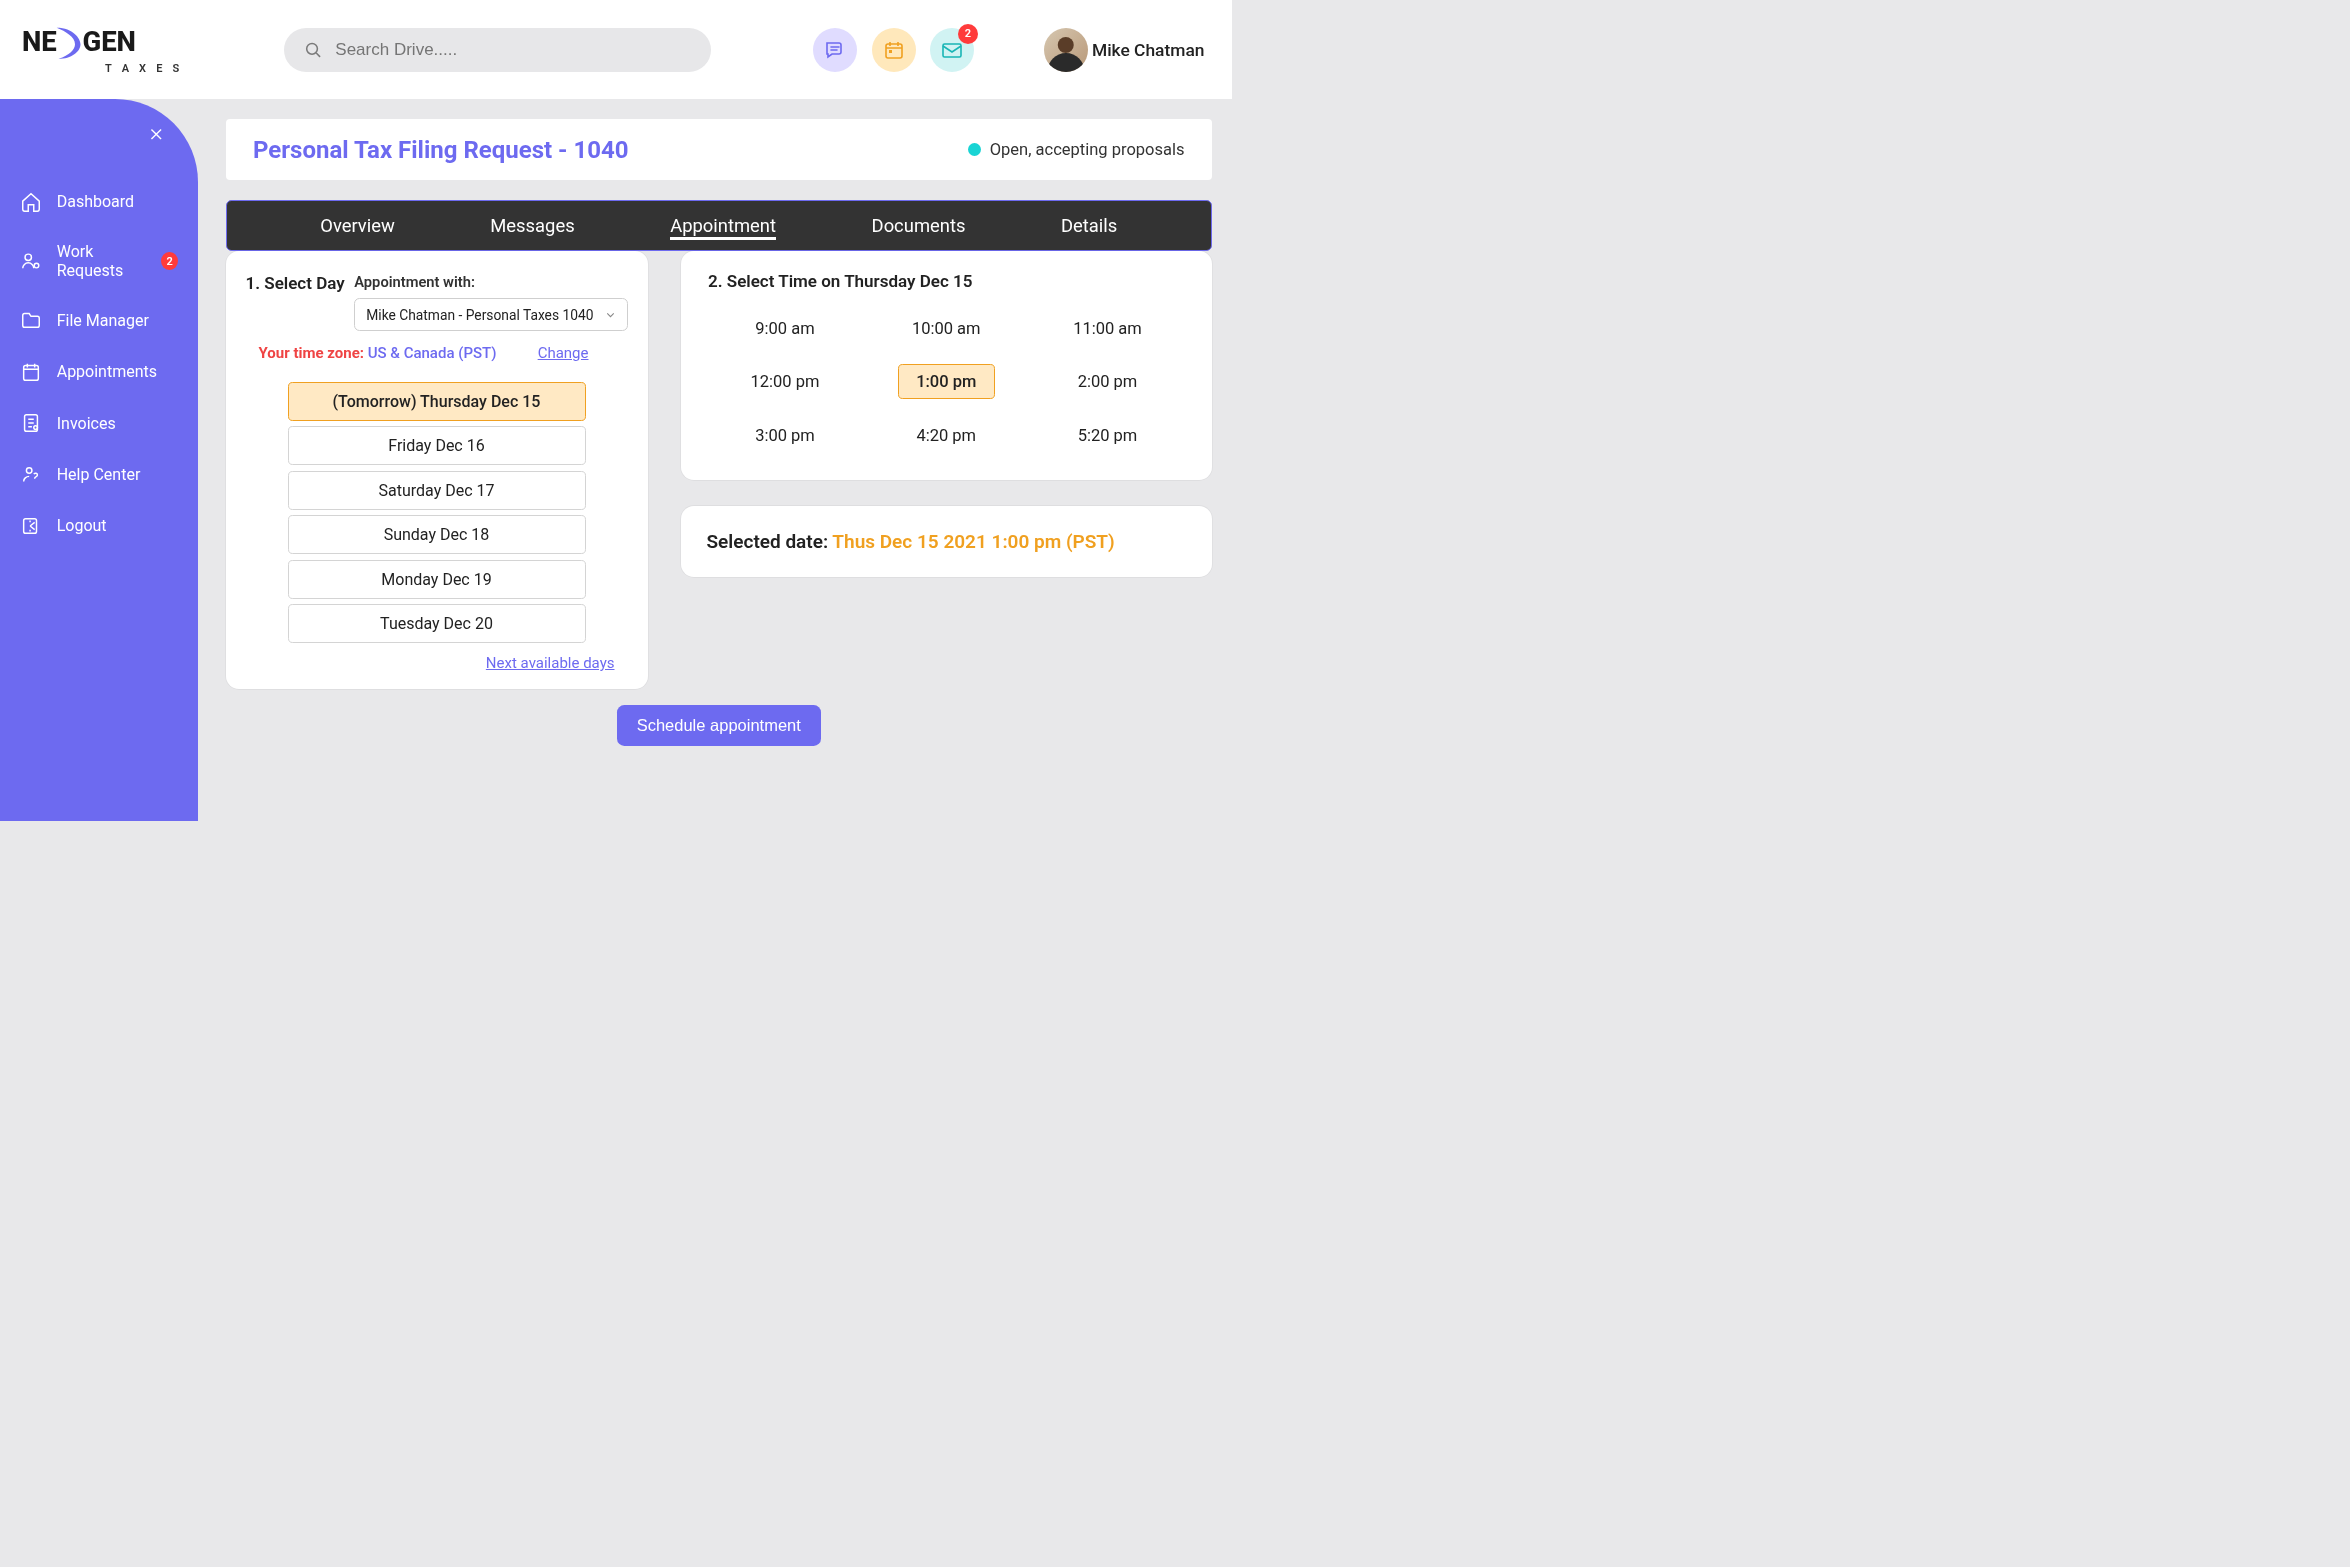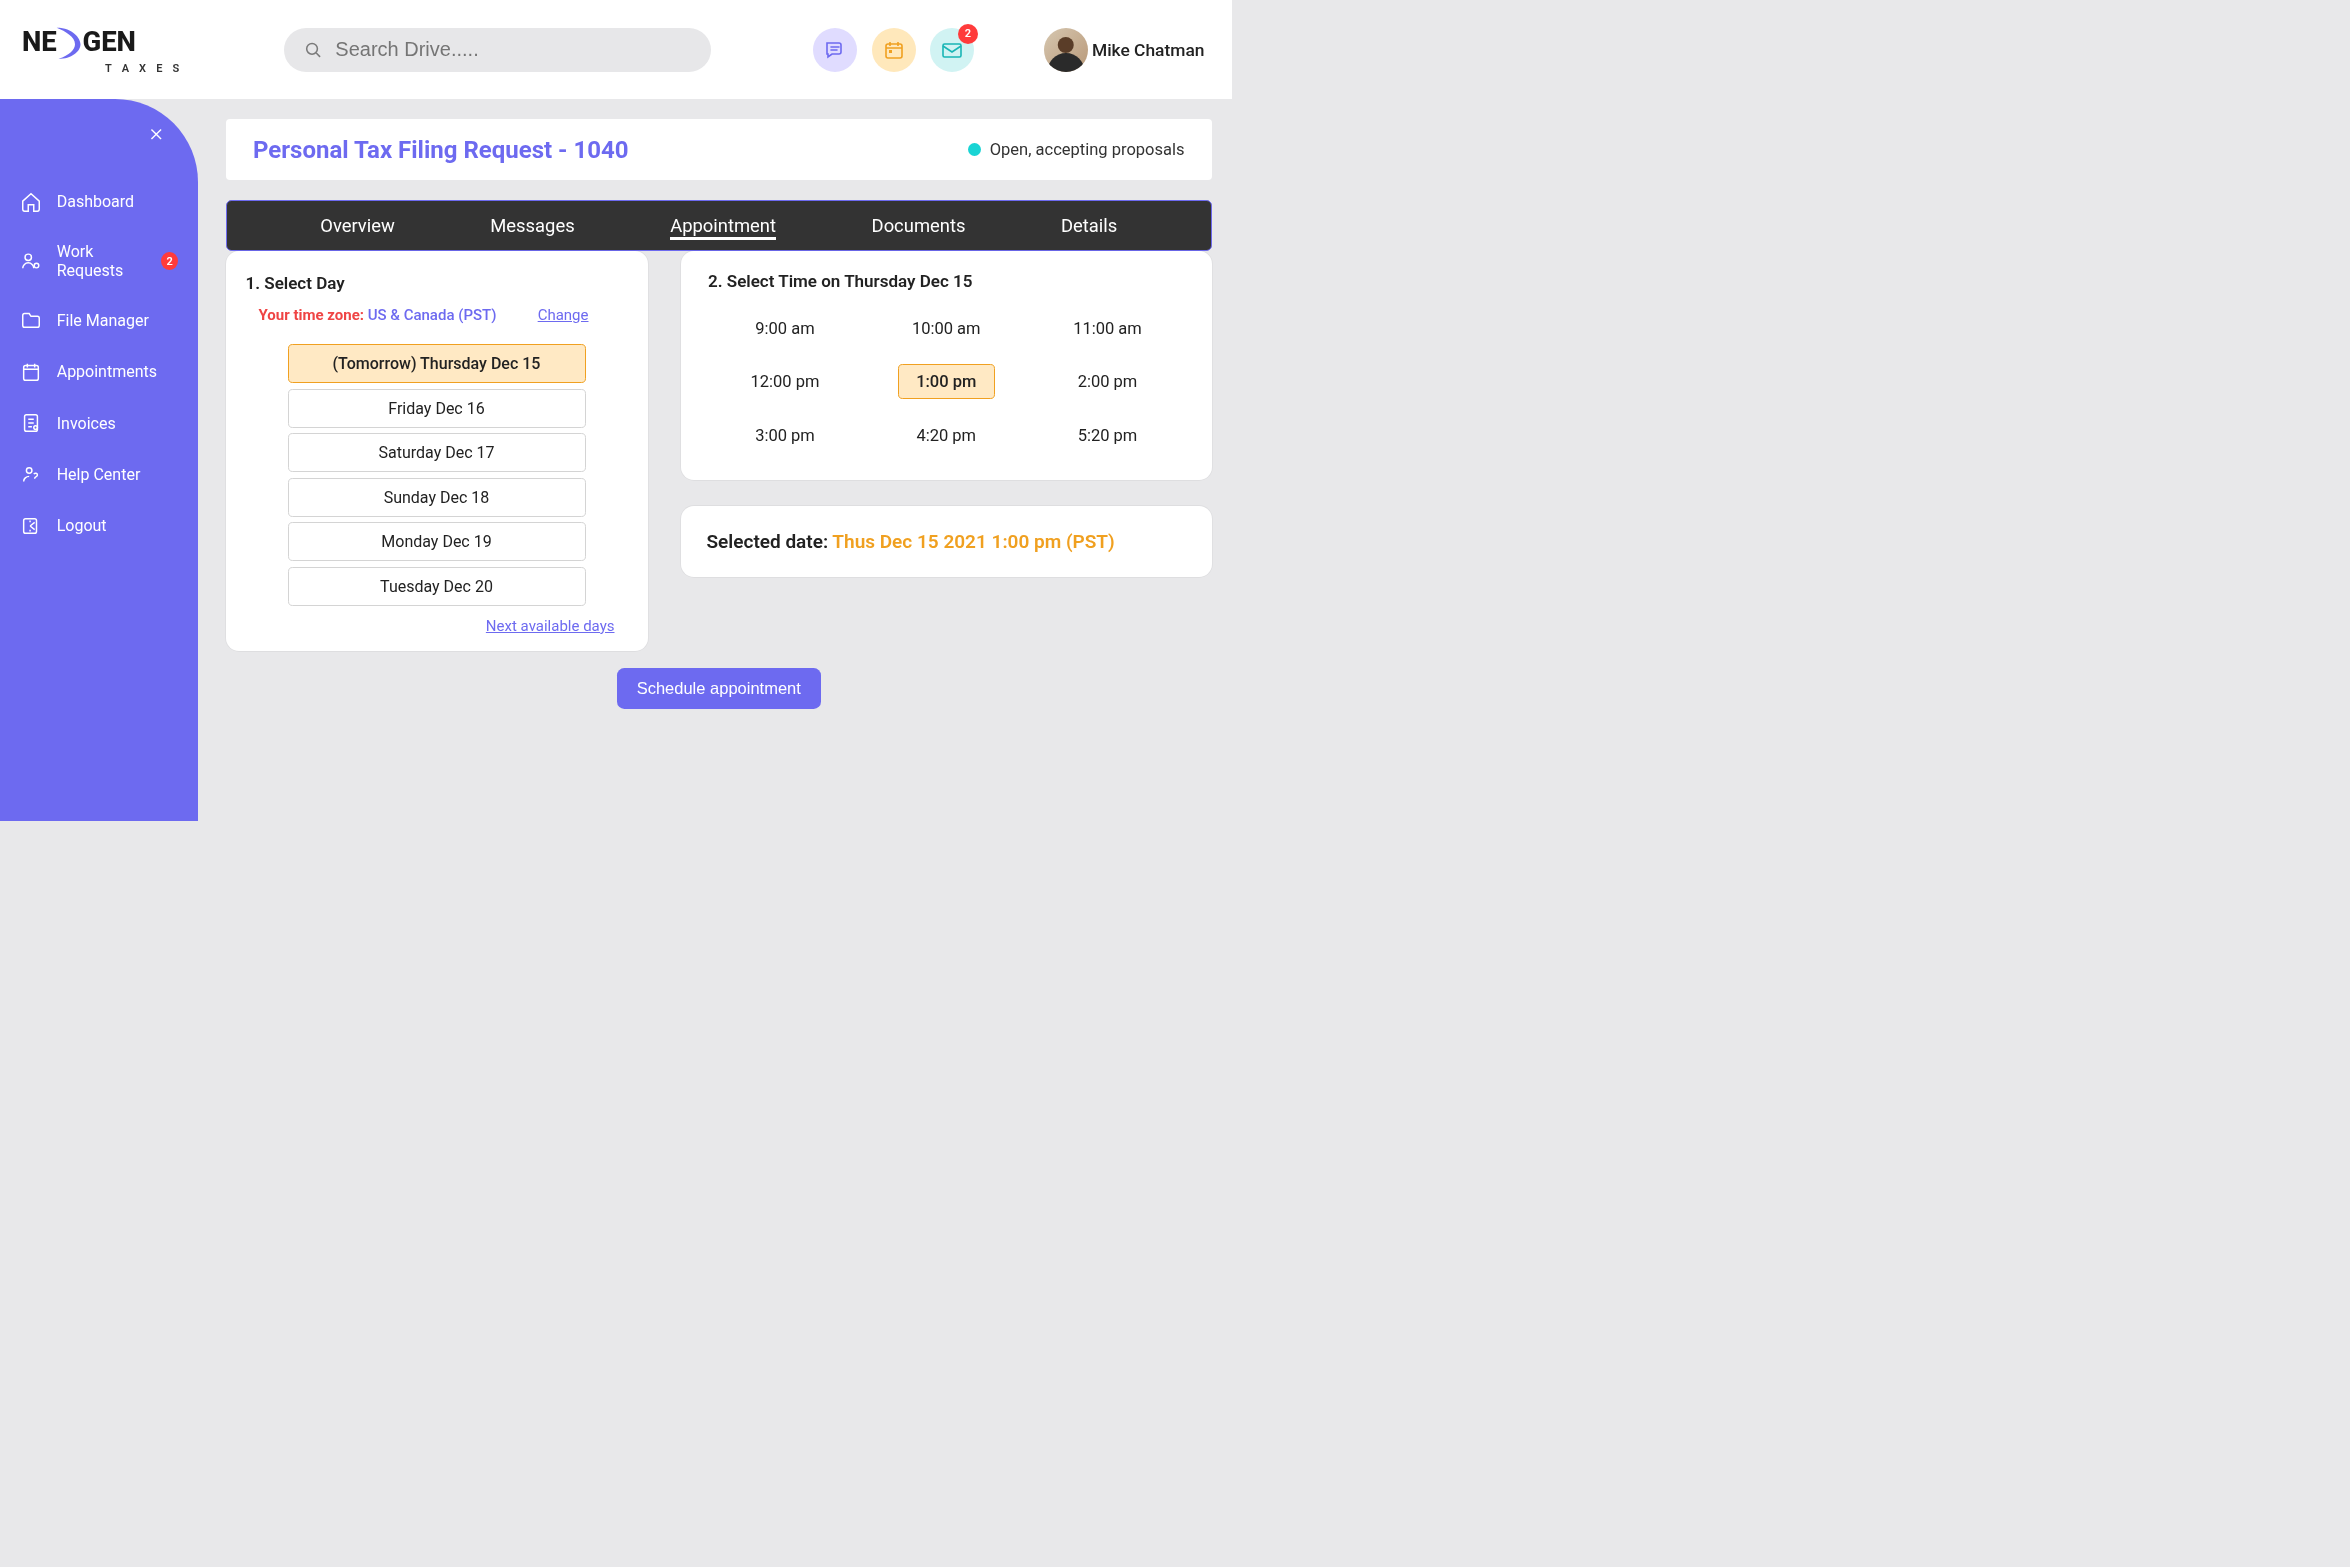--- a/index.html
+++ b/index.html
@@ -52,21 +52,21 @@
   border-radius: 27.5px;
   display: flex;
   align-items: center;
   padding: 0 20px;
 }
 .search-wrap svg { width: 20px; height: 20px; stroke: #7a7a7a; fill:none; stroke-width:2;}
 .search-wrap input {
   border: none;
   background: transparent;
   margin-left: 13px;
-  font-size: 20px;
+  font-size: 17px;
   color: #6d28d9;
   width: 100%;
   outline: none;
 }
 .topbar-right {
   margin-left: auto;
   display: flex;
   align-items: center;
   gap: 14.7px;
 }
@@ -451,20 +451,29 @@
     <div class="tab">Documents</div>
     <div class="tab">Details</div>
   </div>
 
 
   <div class="cards-row">
 
     <div class="card card-day">
       <div class="card-day-head">
         <div class="step-label">1. Select Day</div>
+        <div class="appt-with-block">
+          <span class="appt-with-label">Appointment with:</span>
+          <div class="select-box">
+            <span>Mike Chatman - Personal Taxes 1040</span>
+            <svg viewBox="0 0 24 24">
+                <polyline points="6 9 12 15 18 9"></polyline>
+              </svg>
+          </div>
+        </div>
       </div>
       <div class="tz-row">
         <span class="tz-prefix">Your time zone:</span>
         <span class="tz-val">US &amp; Canada (PST)</span>
         <span class="tz-change">Change</span>
       </div>
       <div class="day-list">
         <div class="day-btn selected">(Tomorrow) Thursday Dec 15</div>
         <div class="day-btn">Friday Dec 16</div>
         <div class="day-btn">Saturday Dec 17</div>

